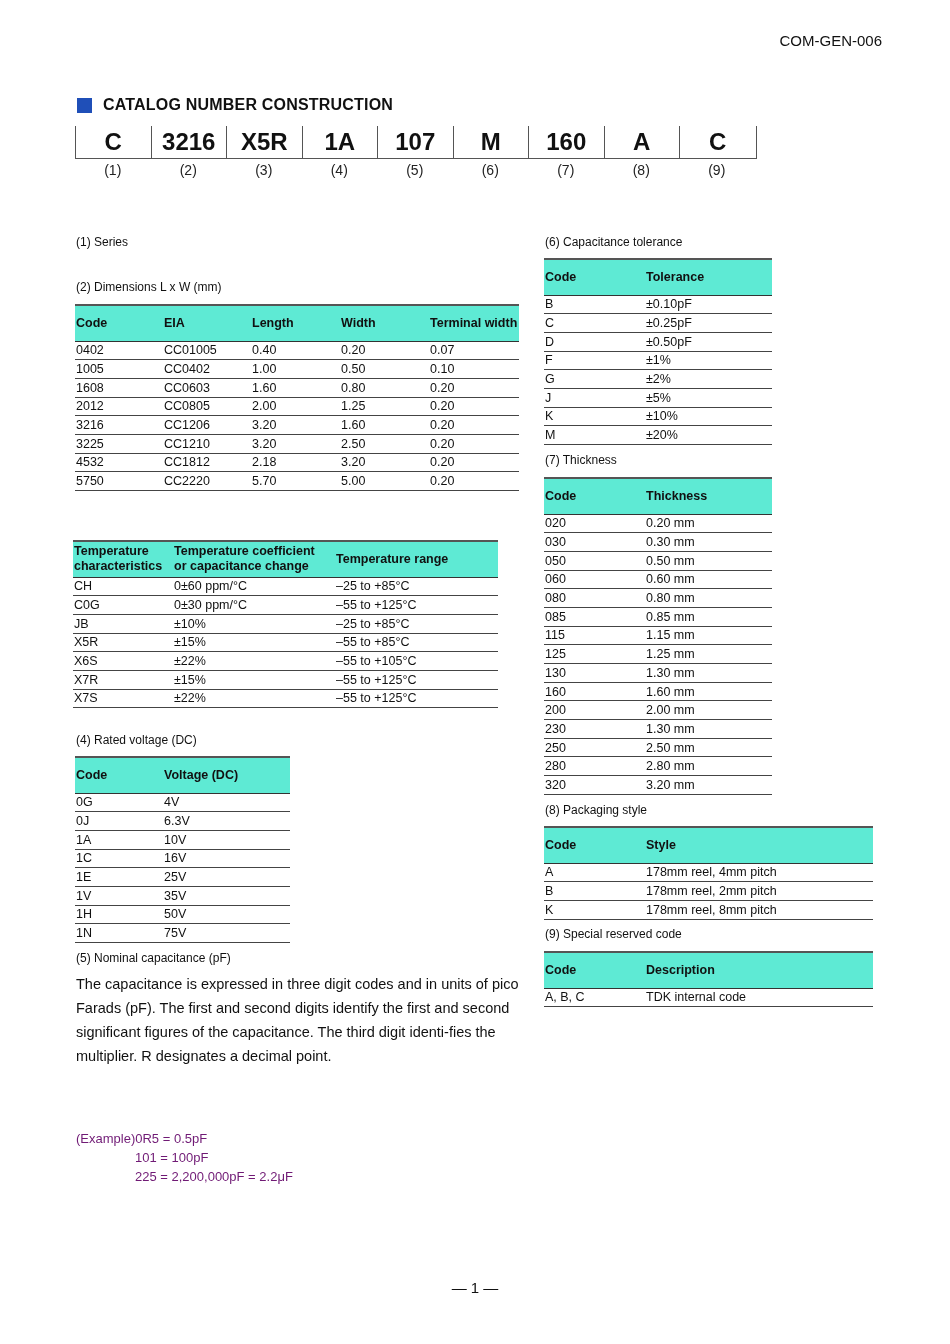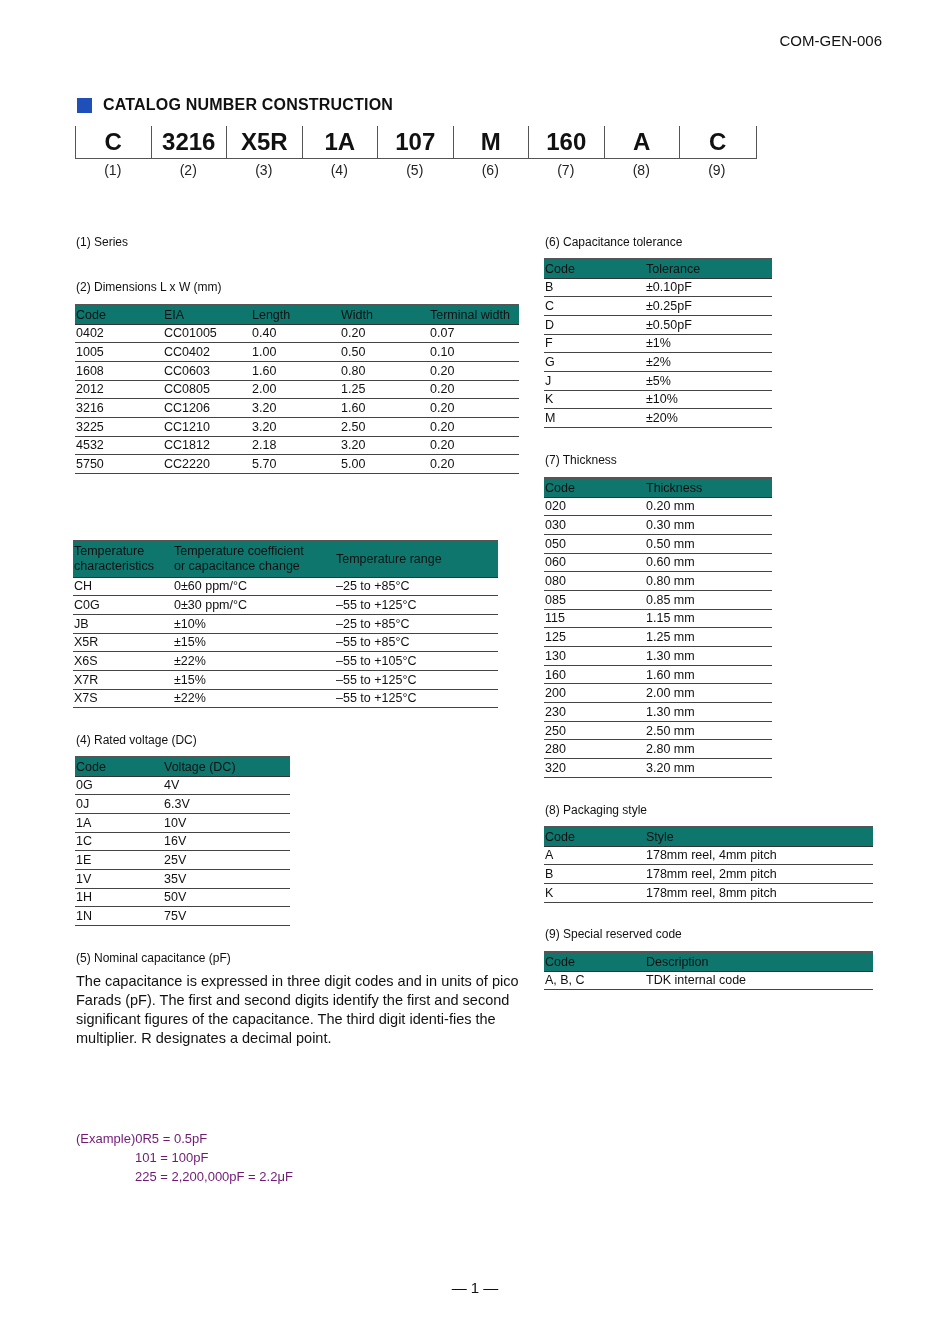--- a/index.html
+++ b/index.html
@@ -42,31 +42,31 @@
       width: 75.5px; text-align: center; font-size: 14px; color: #222;
     }
     .sec-title {
       position: absolute; font-size: 12px; color: #111;
     }
     table.spec {
       position: absolute; border-collapse: collapse;
       font-size: 12.5px; color: #111;
     }
     table.spec th {
-      background: #0f766e; font-weight: normal; text-align: left;
+      background: #5eead4; font-weight: bold; text-align: left;
       border-top: 2px solid #555; border-bottom: 1.5px solid #333;
-      padding: 1px 1px; height: 19px; vertical-align: middle;
+      padding: 1px 1px; height: 36px; vertical-align: middle;
     }
     table.spec td {
       border-bottom: 1.5px solid #444; padding: 0 1px;
       height: 18.7px; vertical-align: middle; white-space: nowrap;
     }
     .para {
       position: absolute; left: 76px; top: 972px; width: 450px;
-      font-size: 14.5px; line-height: 19px; color: #111;
+      font-size: 14.5px; line-height: 24px; color: #111;
     }
     .example {
       position: absolute; left: 76px; top: 1129px;
       font-size: 13px; line-height: 19px; color: #701a75;
     }
     .example .indent { padding-left: 59px; }
     .page-num {
       position: absolute; top: 1279px; left: 0; width: 950px;
       text-align: center; font-size: 15px;
     }

